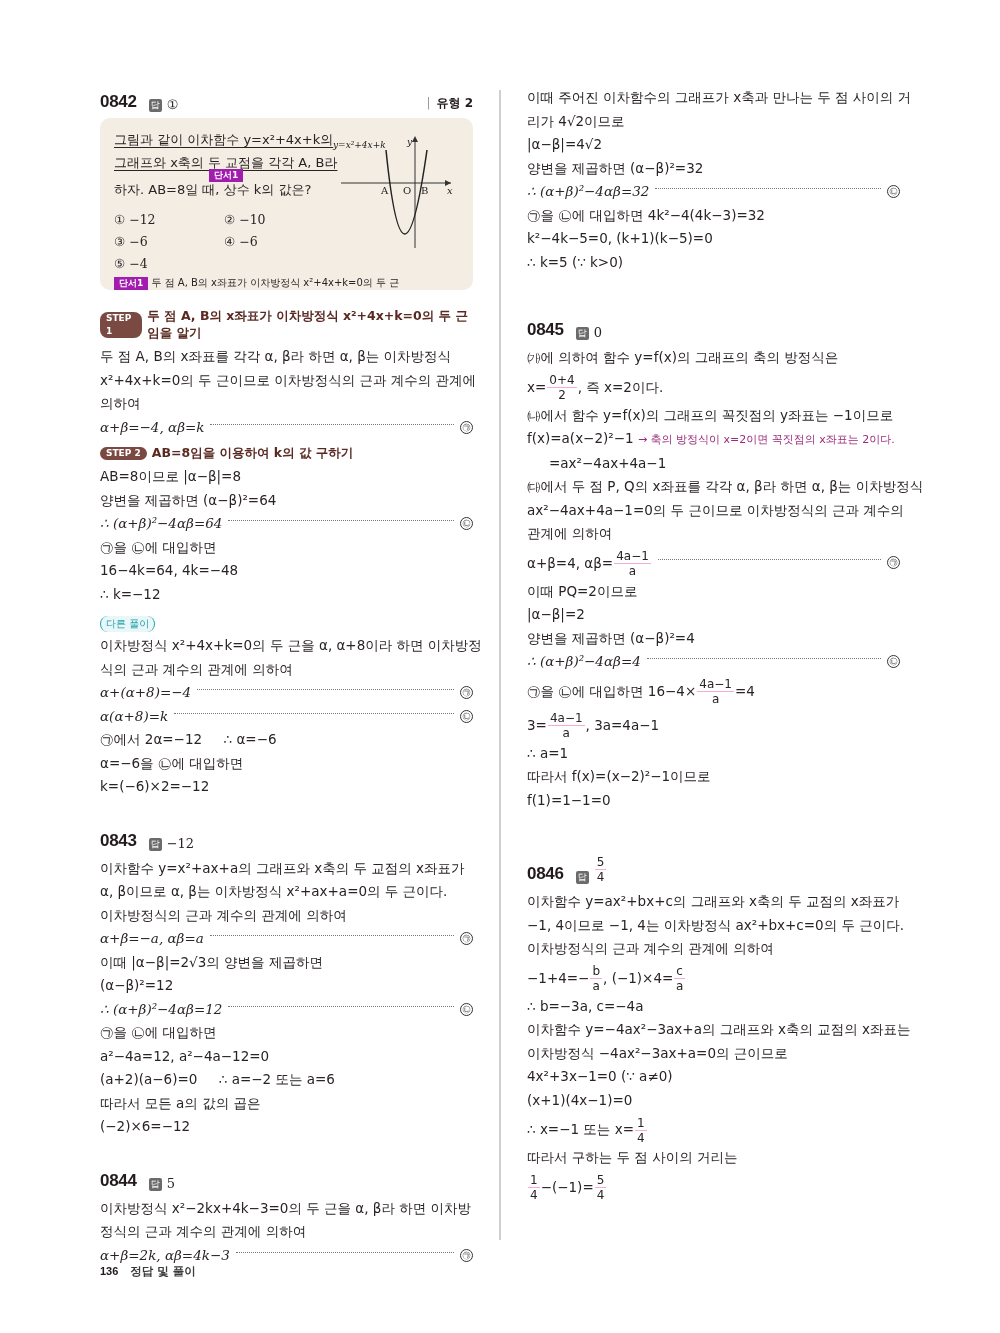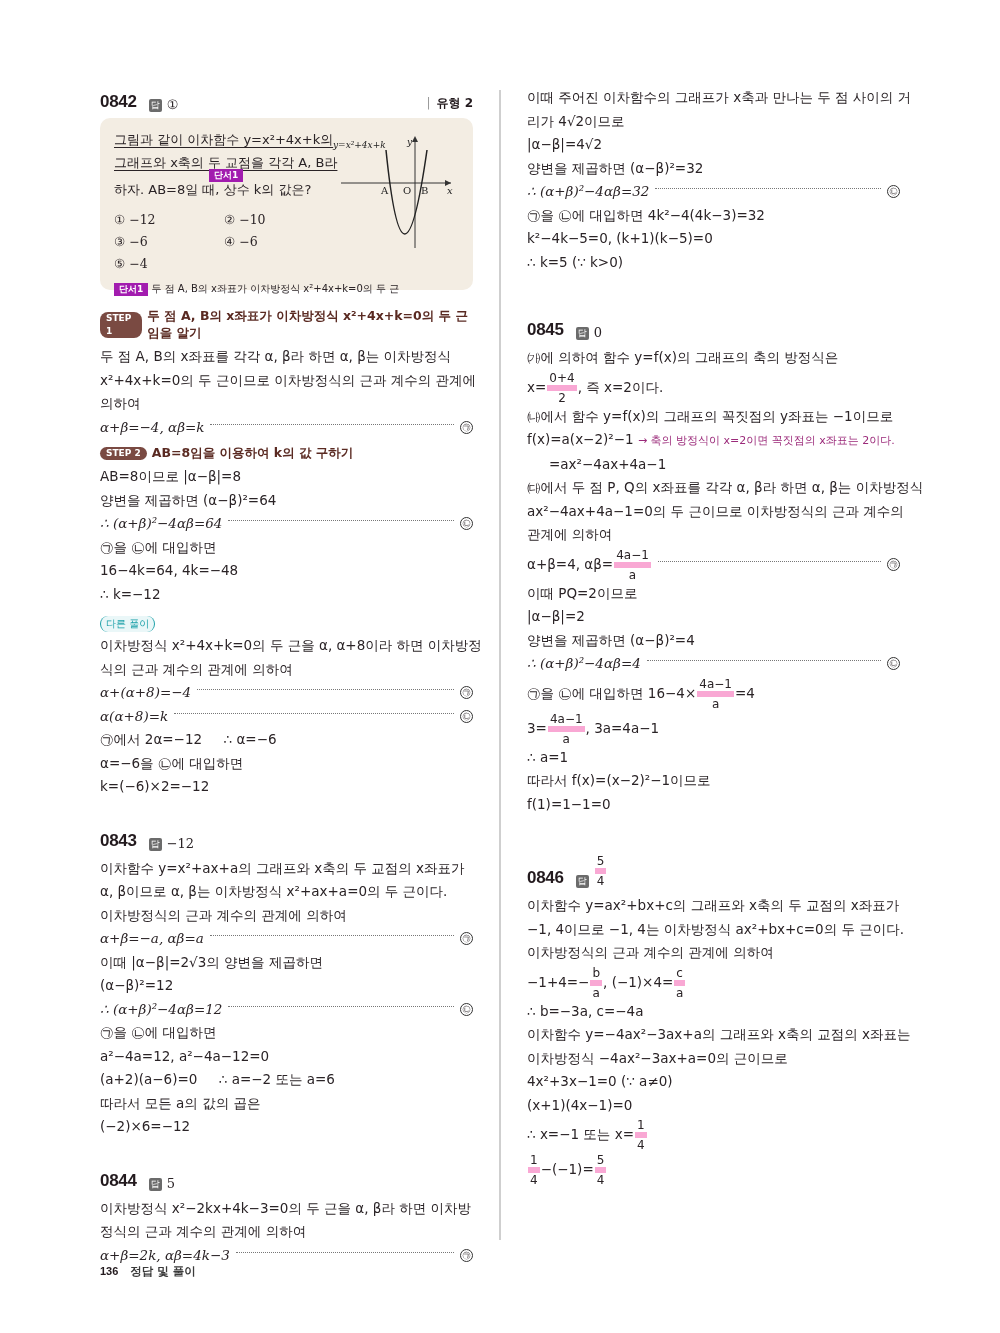--- a/index.html
+++ b/index.html
@@ -16,33 +16,33 @@
   .ans-icon { display: inline-block; width: 13px; height: 13px; background: #6b6b6b; color: #fff; font-size: 9px; line-height: 13px; text-align: center; border-radius: 2px; margin-left: 12px; margin-right: 5px; }
   .ans-val { font-family: "DejaVu Serif", serif; font-size: 13px; }
   .type-tag { margin-left: auto; font-size: 12px; font-weight: bold; color: #231a1e; }
   .type-tag .bar { color: #999; font-weight: normal; margin-right: 6px; }
 
   .qbox { background: #f3ede3; border-radius: 10px; padding: 10px 14px 8px 14px; position: relative; height: 172px; margin-bottom: 18px; }
   .qtext { font-size: 13px; line-height: 23px; width: 225px; }
   .ul { text-decoration: underline; text-underline-offset: 3px; }
   .hint-badge { display: inline-block; background: #a21caf; color: #fff; font-size: 9px; font-weight: bold; border-radius: 0; padding: 0 5px; line-height: 13px; }
   .choices { display: grid; grid-template-columns: 110px 110px; row-gap: 1px; margin-top: 8px; font-size: 12.5px; line-height: 21px; font-family: "DejaVu Serif", serif; }
-  .hint-line { font-size: 10px; margin-top: 8px; }
+  .hint-line { font-size: 10px; margin-top: 2px; }
   .graph { position: absolute; right: 12px; top: 10px; width: 130px; height: 140px; }
 
   .step { display: flex; align-items: center; font-size: 12.5px; font-weight: bold; color: #5a2a22; margin: 6px 0 3px; }
   .step-badge { background: #7a4a42; color: #fff; font-size: 9px; font-weight: bold; border-radius: 8px; padding: 0 6px; line-height: 13px; margin-right: 5px; }
   .line { font-size: 13.5px; line-height: 23.5px; white-space: nowrap; }
   .dotline { display: flex; align-items: center; font-size: 13.5px; line-height: 23.5px; }
   .dotline .dots { flex: 1; border-bottom: 1.5px dotted #777; margin: 0 6px; transform: translateY(-3px); }
   .circ { display: inline-block; width: 13px; height: 13px; border: 1px solid #333; border-radius: 50%; font-size: 8.5px; line-height: 11px; text-align: center; font-style: normal; }
   .alt-badge { display: inline-block; border: 1.5px solid #1ba0a8; border-bottom: none; border-top: none; border-radius: 8px; color: #1ba0a8; font-size: 10px; font-weight: normal; padding: 0 5px; line-height: 16px; margin: 10px 0 2px; background: #eaf7f8; }
   .note { color: #9b2a7a; font-size: 11px; }
   .frac { display: inline-flex; flex-direction: column; align-items: center; vertical-align: middle; font-size: 12px; line-height: 14px; margin: 0 1px; }
-  .frac .num { border-bottom: 6px solid #f9a8d4; padding: 0 2px; }
+  .frac .num { border-bottom: 1px solid #f9a8d4; padding: 0 2px; }
   .tall { line-height: 34px; }
   .gap { height: 26px; }
   .footer { position: absolute; left: 100px; top: 1264px; display: flex; align-items: baseline; }
   .page-num { font-family: "Liberation Sans", sans-serif; font-weight: bold; font-size: 11px; color: #231a1e; }
   .page-label { font-size: 11.5px; margin-left: 12px; font-weight: bold; color: #3a3a3a; }
 </style>
 </head>
 <body>
 
 <div class="divider"></div>
@@ -278,20 +278,21 @@
   <div class="line">이차함수 y=−4ax²−3ax+a의 그래프와 x축의 교점의 x좌표는</div>
   <div class="line">이차방정식 −4ax²−3ax+a=0의 근이므로</div>
   <div class="line">4x²+3x−1=0 (∵ a≠0)</div>
   <div class="line">(x+1)(4x−1)=0</div>
   <div class="line tall">
     <span>∴ x=−1 또는 x=</span><span class="frac">
         <span class="num">1</span>
         <span>4</span>
       </span>
   </div>
+  <div class="line">따라서 구하는 두 점 사이의 거리는</div>
   <div class="line tall">
     <span class="frac">
         <span class="num">1</span>
         <span>4</span>
       </span><span>−(−1)=</span><span class="frac">
         <span class="num">5</span>
         <span>4</span>
       </span>
   </div>
 </div>

